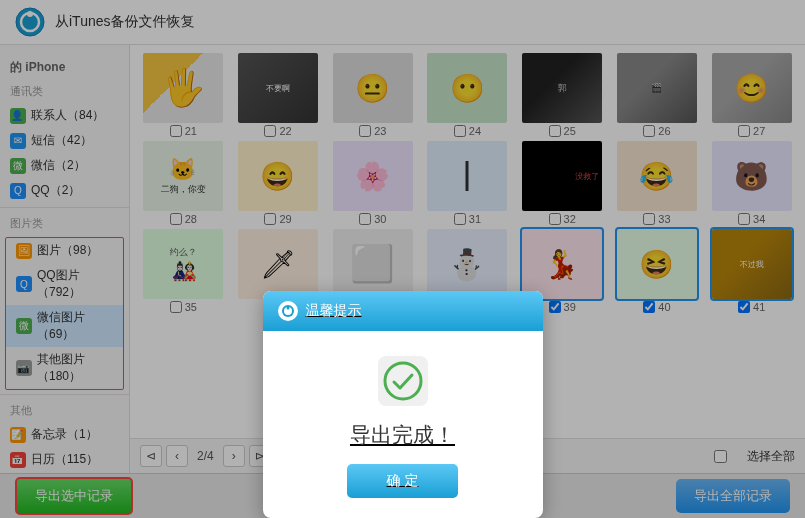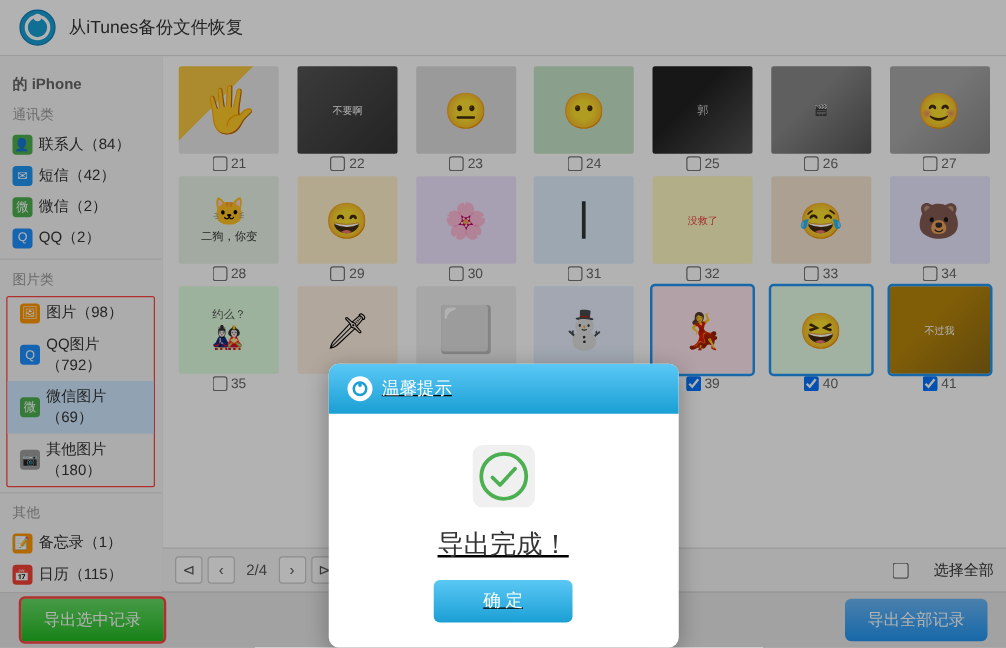--- a/index.html
+++ b/index.html
@@ -286,21 +286,21 @@
     .img-22 { background: linear-gradient(135deg, #555 0%, #333 100%); }
     .img-23 { background: #ddd; }
     .img-24 { background: #c8e6c9; }
     .img-25 { background: linear-gradient(135deg, #222 40%, #555 100%); }
     .img-26 { background: linear-gradient(135deg, #888 40%, #555 100%); }
     .img-27 { background: linear-gradient(135deg, #aaa 40%, #888 100%); }
     .img-28 { background: #e8f4e8; }
     .img-29 { background: #fff3cd; }
     .img-30 { background: #f0e6ff; }
     .img-31 { background: #e0f0ff; }
-    .img-32 { background: #fef9c3; }
+    .img-32 { background: #000000; justify-content: flex-end; }
     .img-33 { background: #f5e6d0; }
     .img-34 { background: #e8e8ff; }
     .img-35 { background: #e0ffe0; }
     .img-36 { background: #fff0e0; }
     .img-37 { background: #f0f0f0; }
     .img-38 { background: #e8f0ff; }
     .img-39 { background: #ffe8f0; }
     .img-40 { background: #e8ffe8; }
     .img-41 { background: linear-gradient(135deg, #b8860b 40%, #8b6914 100%); }
 
@@ -534,21 +534,21 @@
           <span style="font-size:28px;">🐻</span>
         </div>
         <div class="image-label">
           <input type="checkbox" class="image-checkbox" style="">
           <span>34</span>
         </div>
       </div>
 
       <div class="image-item">
         <div class="image-thumb img-35">
-          <div style="font-size:8px;text-align:left;">
+          <div style="font-size:8px;text-align:right;">
             <div style="font-size:9px;color:#555;">约么？</div>
             <span style="font-size:20px;">🎎</span>
           </div>
         </div>
         <div class="image-label">
           <input type="checkbox" class="image-checkbox" style="">
           <span>35</span>
         </div>
       </div>
 

